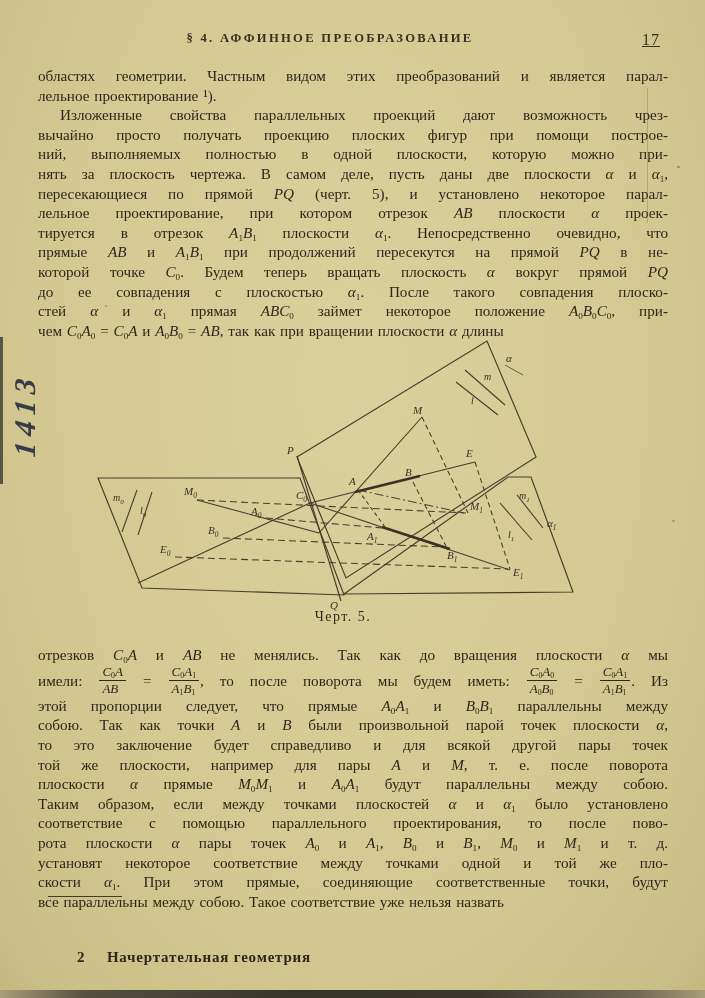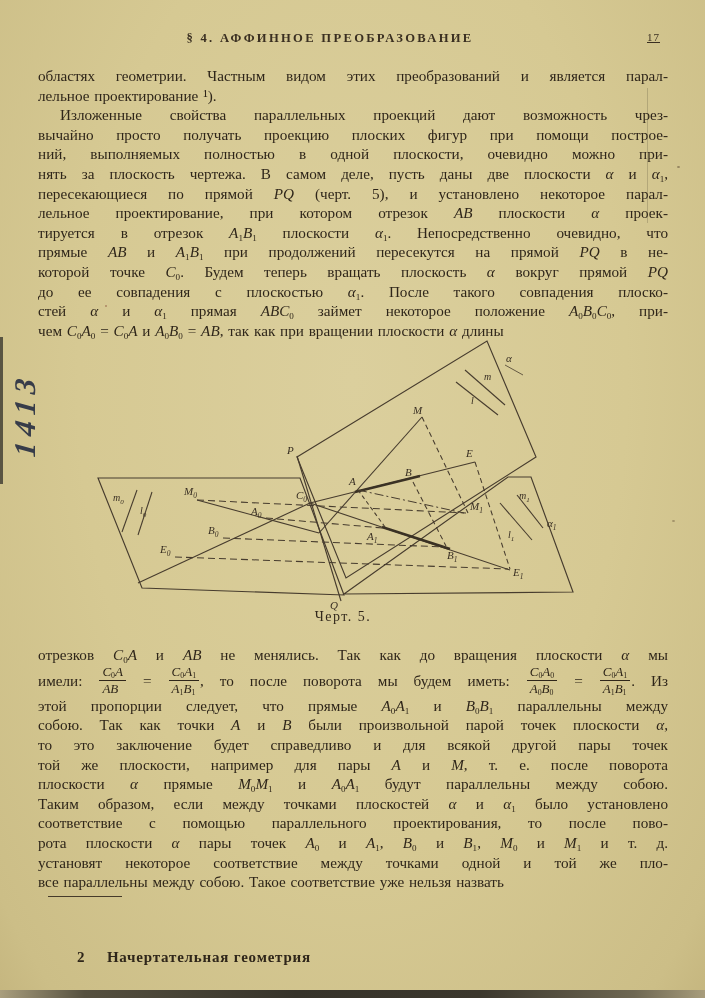--- a/index.html
+++ b/index.html
@@ -9,21 +9,21 @@
         background:radial-gradient(ellipse at 50% 38%, #dbcf9d 0%, #d6c993 55%, #ccbe87 92%, #c5b67f 100%);}
   .bottom-band{position:absolute;left:0;bottom:0;width:705px;height:8px;
         background:linear-gradient(to right,#a99e7d,#55503f 12%,#36332a 42%,#3b372d 68%,#6e6752 90%,#a89d7c);}
   .edge-sliver{position:absolute;left:0;top:337px;width:3px;height:147px;background:#3b382f;opacity:.8;}
   .crease{position:absolute;left:647px;top:88px;width:1px;height:135px;background:rgba(95,85,60,.28);}
   .speck{position:absolute;border-radius:50%;}
 
   .header{position:absolute;top:31px;left:38px;width:630px;height:20px;color:#3a2f21;}
   .header .title{display:block;text-align:center;transform:translateX(-23px);
         font-size:12.6px;font-weight:bold;letter-spacing:2.3px;}
-  .header .pagenum{position:absolute;right:8px;top:0;font-size:11px;letter-spacing:1px;text-decoration:underline;}
+  .header .pagenum{position:absolute;right:8px;top:0;font-size:16px;letter-spacing:1px;text-decoration:underline;}
 
   .textcol{position:absolute;left:38px;width:630px;color:#2f261a;
         font-size:15.2px;line-height:19.6px;word-spacing:1px;}
   .tb1{top:66px;}
   .tb2{top:645px;}
   .jline{text-align:justify;text-align-last:justify;}
   .jline.jlast{text-align:center;text-align-last:left;}
   .jline.indent{text-indent:22px;}
   i{font-style:italic;}
   sub{font-size:0.60em;vertical-align:-0.28em;line-height:0;}
@@ -64,21 +64,21 @@
   </div>
 
   <div class="textcol tb1">
     <div>
         <div class="jline">областях геометрии. Частным видом этих преобразований и является парал-</div>
         <div class="jline jlast">лельное проектирование ¹).</div>
       </div>
     <div>
         <div class="jline indent">Изложенные свойства параллельных проекций дают возможность чрез-</div>
         <div class="jline">вычайно просто получать проекцию плоских фигур при помощи построе-</div>
-        <div class="jline">ний, выполняемых полностью в одной плоскости, очевидно можно при-</div>
+        <div class="jline">ний, выполняемых полностью в одной плоскости, которую можно при-</div>
         <div class="jline">нять за плоскость чертежа. В самом деле, пусть даны две плоскости <i>α</i> и <i>α</i><sub>1</sub>,</div>
         <div class="jline">пересекающиеся по прямой <i>P</i><i>Q</i> (черт. 5), и установлено некоторое парал-</div>
         <div class="jline">лельное проектирование, при котором отрезок <i>A</i><i>B</i> плоскости <i>α</i> проек-</div>
         <div class="jline">тируется в отрезок <i>A</i><sub>1</sub><i>B</i><sub>1</sub> плоскости <i>α</i><sub>1</sub>. Непосредственно очевидно, что</div>
         <div class="jline">прямые <i>A</i><i>B</i> и <i>A</i><sub>1</sub><i>B</i><sub>1</sub> при продолжений пересекутся на прямой <i>P</i><i>Q</i> в не-</div>
         <div class="jline">которой точке <i>C</i><sub>0</sub>. Будем теперь вращать плоскость <i>α</i> вокруг прямой <i>P</i><i>Q</i></div>
         <div class="jline">до ее совпадения с плоскостью <i>α</i><sub>1</sub>. После такого совпадения плоско-</div>
         <div class="jline">стей <i>α</i> и <i>α</i><sub>1</sub> прямая <i>A</i><i>B</i><i>C</i><sub>0</sub> займет некоторое положение <i>A</i><sub>0</sub><i>B</i><sub>0</sub><i>C</i><sub>0</sub>, при-</div>
         <div class="jline jlast">чем <i>C</i><sub>0</sub><i>A</i><sub>0</sub> = <i>C</i><sub>0</sub><i>A</i> и <i>A</i><sub>0</sub><i>B</i><sub>0</sub> = <i>A</i><i>B</i>, так как при вращении плоскости <i>α</i> длины</div>
       </div>
@@ -162,20 +162,21 @@
         <div class="jline">имели: <span class="frac"><span class="nu"><i>C</i><sub>0</sub><i>A</i></span><span class="de"><i>A</i><i>B</i></span></span> = <span class="frac"><span class="nu"><i>C</i><sub>0</sub><i>A</i><sub>1</sub></span><span class="de"><i>A</i><sub>1</sub><i>B</i><sub>1</sub></span></span>, то после поворота мы будем иметь: <span class="frac"><span class="nu"><i>C</i><sub>0</sub><i>A</i><sub>0</sub></span><span class="de"><i>A</i><sub>0</sub><i>B</i><sub>0</sub></span></span> = <span class="frac"><span class="nu"><i>C</i><sub>0</sub><i>A</i><sub>1</sub></span><span class="de"><i>A</i><sub>1</sub><i>B</i><sub>1</sub></span></span>. Из</div>
         <div class="jline">этой пропорции следует, что прямые <i>A</i><sub>0</sub><i>A</i><sub>1</sub> и <i>B</i><sub>0</sub><i>B</i><sub>1</sub> параллельны между</div>
         <div class="jline">собою. Так как точки <i>A</i> и <i>B</i> были произвольной парой точек плоскости <i>α</i>,</div>
         <div class="jline">то это заключение будет справедливо и для всякой другой пары точек</div>
         <div class="jline">той же плоскости, например для пары <i>A</i> и <i>M</i>, т. е. после поворота</div>
         <div class="jline">плоскости <i>α</i> прямые <i>M</i><sub>0</sub><i>M</i><sub>1</sub> и <i>A</i><sub>0</sub><i>A</i><sub>1</sub> будут параллельны между собою.</div>
         <div class="jline">Таким образом, если между точками плоскостей <i>α</i> и <i>α</i><sub>1</sub> было установлено</div>
         <div class="jline">соответствие с помощью параллельного проектирования, то после пово-</div>
         <div class="jline">рота плоскости <i>α</i> пары точек <i>A</i><sub>0</sub> и <i>A</i><sub>1</sub>, <i>B</i><sub>0</sub> и <i>B</i><sub>1</sub>, <i>M</i><sub>0</sub> и <i>M</i><sub>1</sub> и т. д.</div>
         <div class="jline">установят некоторое соответствие между точками одной и той же пло-</div>
+        <div class="jline">скости <i>α</i><sub>1</sub>. При этом прямые, соединяющие соответственные точки, будут</div>
         <div class="jline jlast">все параллельны между собою. Такое соответствие уже нельзя назвать</div>
       </div>
   </div>
 
   <div class="footnote">
     <div class="rule"></div>
   </div>
 
   <div class="signature">
     <span class="num">2</span>

